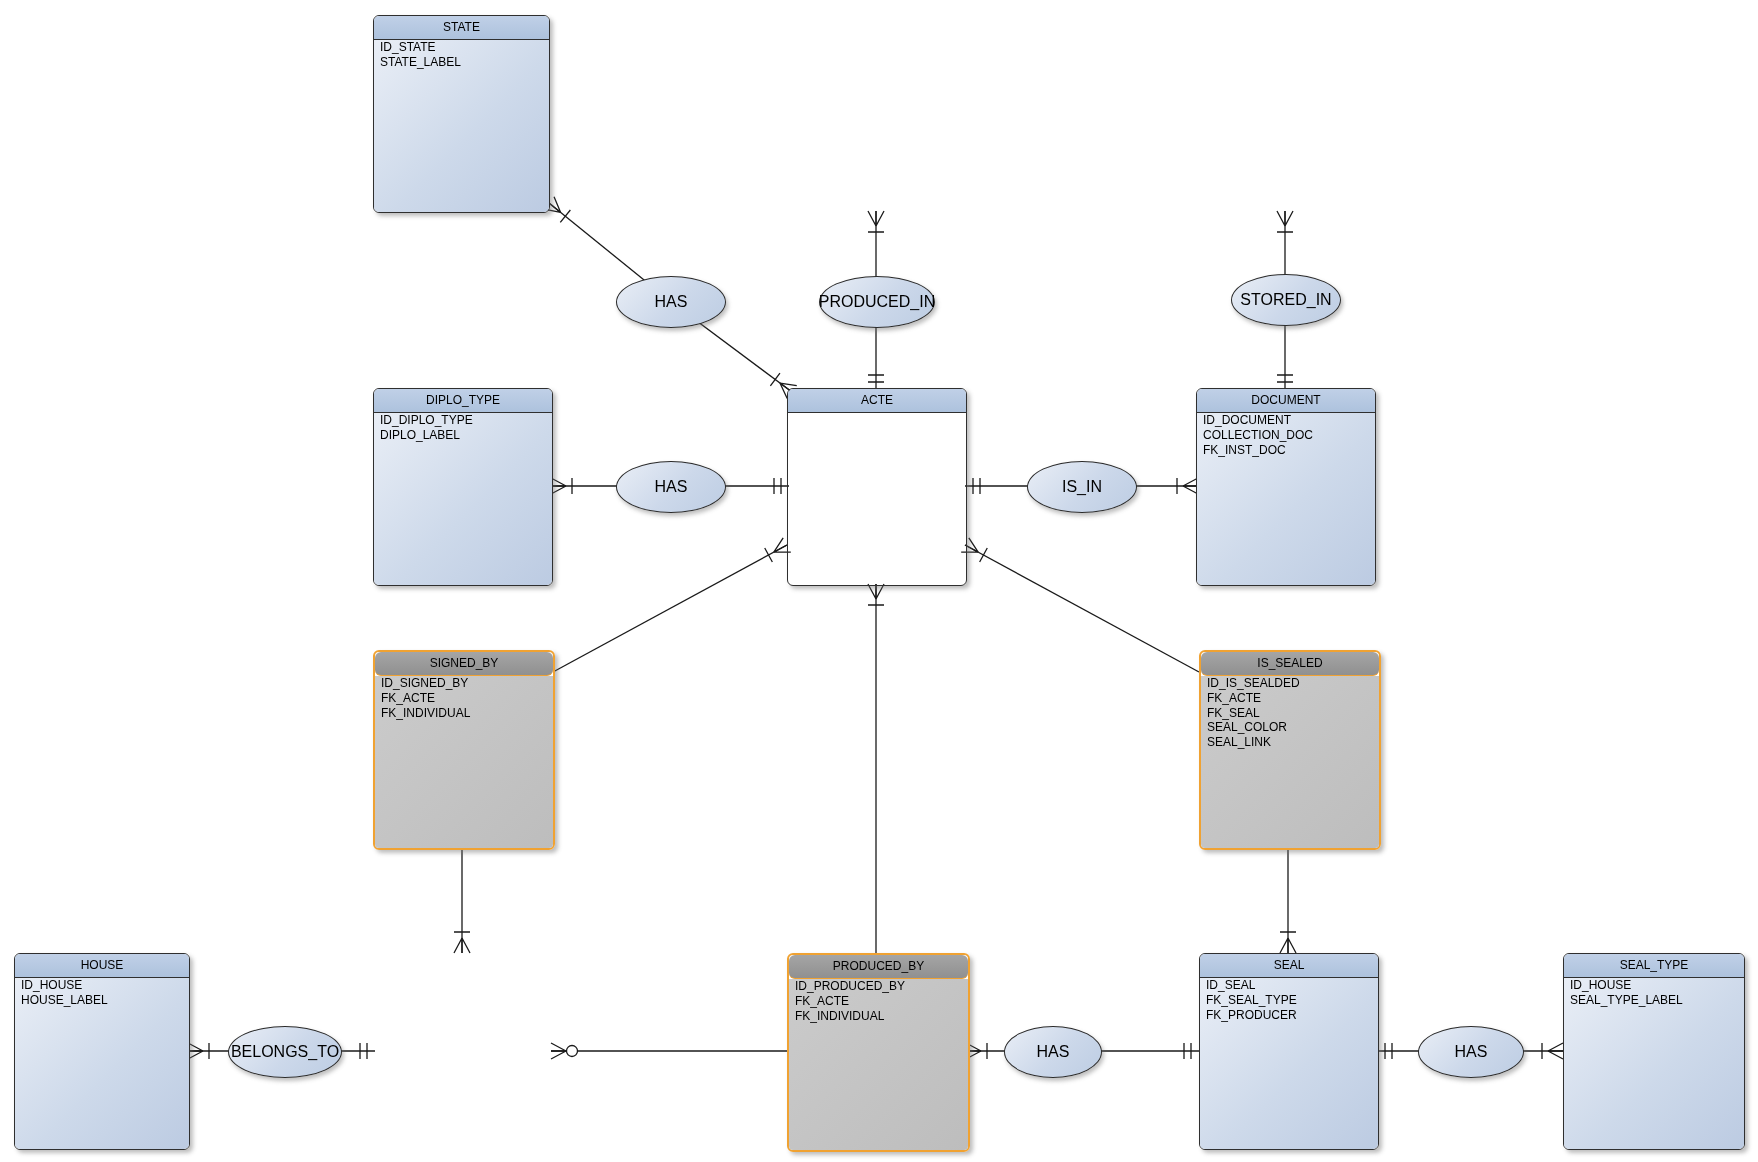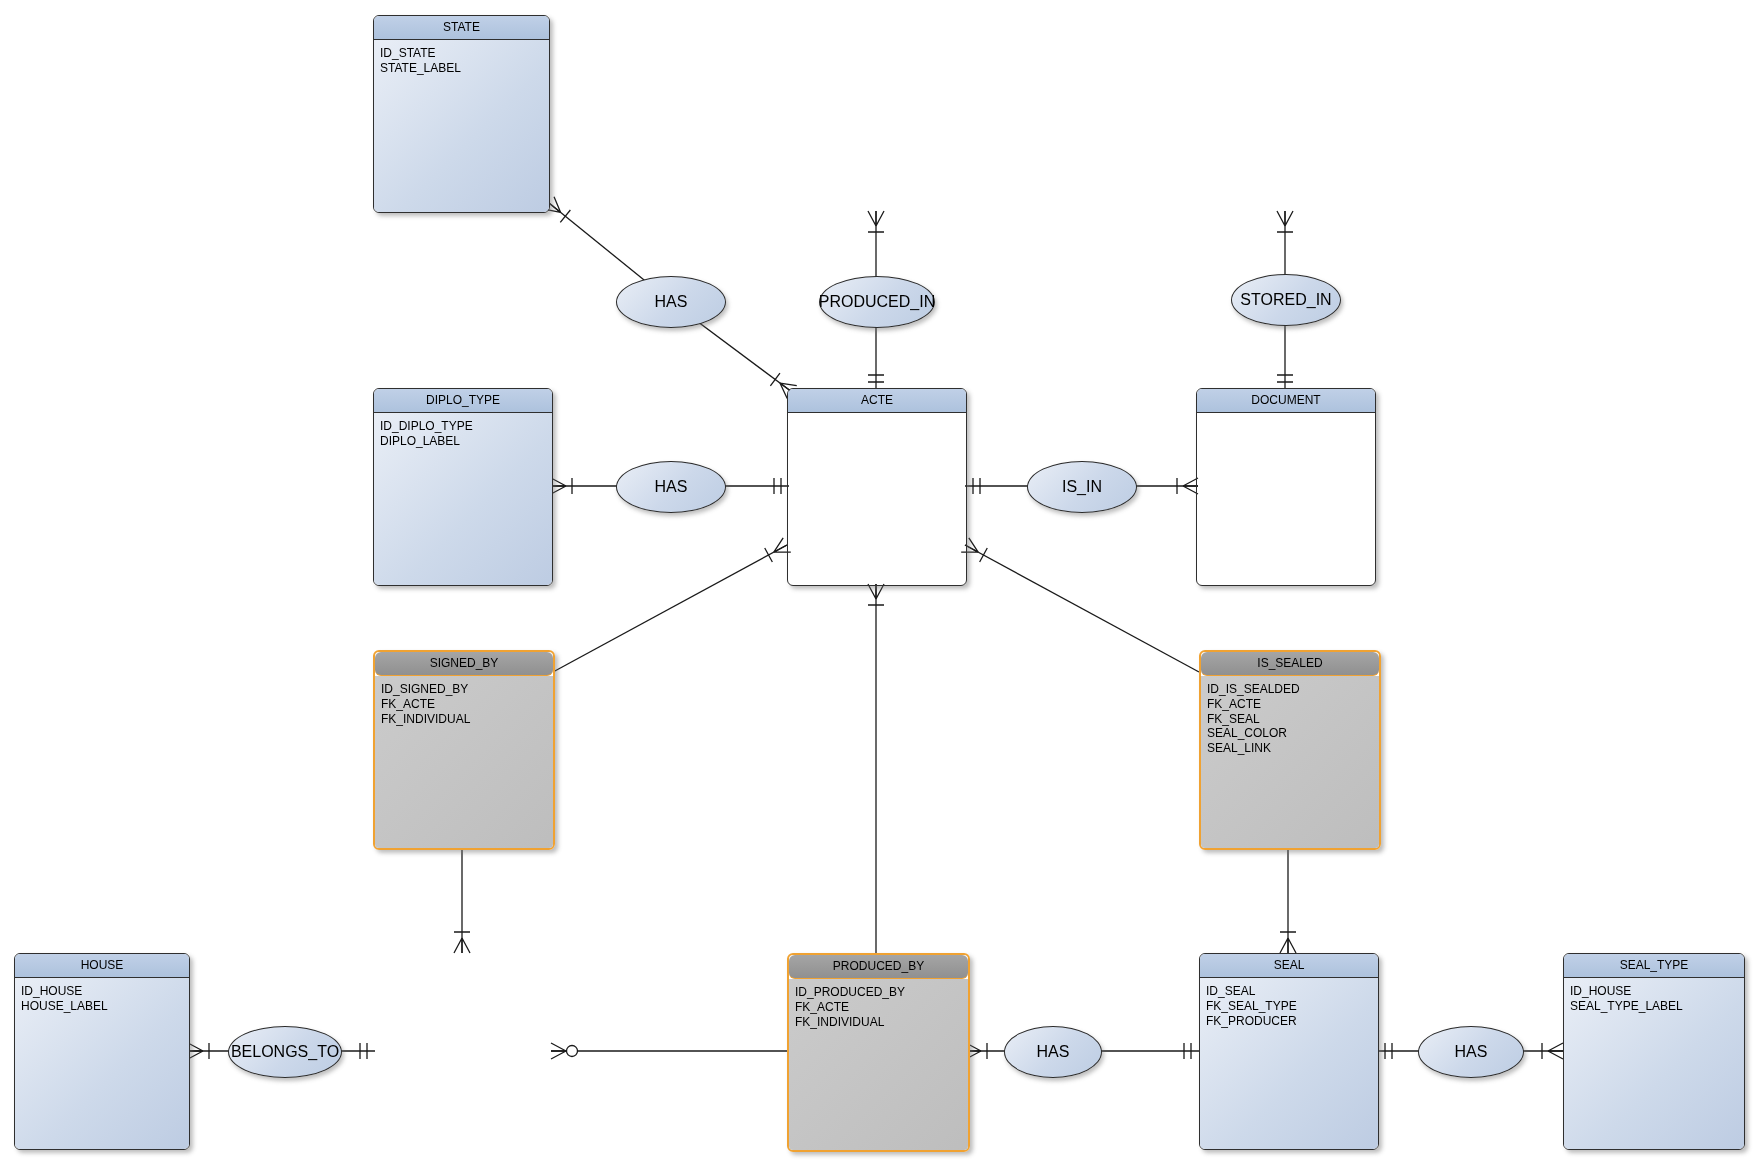--- a/index.html
+++ b/index.html
@@ -3,21 +3,21 @@
 <meta charset="utf-8">
 <style>
   html,body{margin:0;padding:0;background:#fff;}
   #canvas{position:relative;width:1758px;height:1162px;background:#ffffff;overflow:hidden;
           font-family:"Liberation Sans",sans-serif;color:#000;}
   #wires{position:absolute;left:0;top:0;z-index:1;}
   .entity{position:absolute;z-index:2;border:1.4px solid #2f2f2f;border-radius:6px;
           box-shadow:3px 3px 4px rgba(110,110,110,.45);overflow:hidden;}
   .entity .ehead{height:23px;line-height:23px;text-align:center;font-size:12px;
           border-bottom:1.2px solid #2f2f2f;white-space:nowrap;}
-  .entity .ebody{padding:6px 6px;font-size:12px;line-height:14.8px;height:calc(100% - 24px);}
+  .entity .ebody{padding:0 6px;font-size:12px;line-height:14.8px;height:calc(100% - 24px);}
   .entity.blue .ehead{background:linear-gradient(180deg,#c0d0e7,#adc2dd);text-align:center;}
   .entity.blue .ebody{background:linear-gradient(135deg,#e9eef6 0%,#cdd9ea 55%,#bccbe2 100%);}
   .entity.gray{border:2px solid #f0a232;}
   .entity.gray .ehead{background:linear-gradient(180deg,#a5a5a5,#909090);border-bottom:1.2px solid #f0a232;border-radius:6px;}
   .entity.gray .ebody{background:linear-gradient(135deg,#cbcbcb,#bdbdbd);}
   .rel{position:absolute;z-index:3;border:1.4px solid #2b2b2b;border-radius:50%;
        display:flex;align-items:center;justify-content:center;font-size:16px;white-space:nowrap;
        background:linear-gradient(135deg,#e9eef6 0%,#ccd8ea 55%,#bdcde3 100%);
        box-shadow:2px 3px 4px rgba(110,110,110,.45);}
   .field{white-space:nowrap;}
@@ -120,20 +120,25 @@
     <div class="ebody">
         <div class="field">ID_DIPLO_TYPE</div>
         <div class="field">DIPLO_LABEL</div>
       </div>
   </div>
   <div class="entity blue" style="left:787px;top:388px;width:178px;height:196px">
     <div class="ehead">ACTE</div>
   </div>
   <div class="entity blue" style="left:1196px;top:388px;width:178px;height:196px">
     <div class="ehead">DOCUMENT</div>
+    <div class="ebody">
+        <div class="field">ID_DOCUMENT</div>
+        <div class="field">COLLECTION_DOC</div>
+        <div class="field">FK_INST_DOC</div>
+      </div>
   </div>
   <div class="entity gray" style="left:373px;top:650px;width:178px;height:196px">
     <div class="ehead">SIGNED_BY</div>
     <div class="ebody">
         <div class="field">ID_SIGNED_BY</div>
         <div class="field">FK_ACTE</div>
         <div class="field">FK_INDIVIDUAL</div>
       </div>
   </div>
   <div class="entity gray" style="left:1199px;top:650px;width:178px;height:196px">

